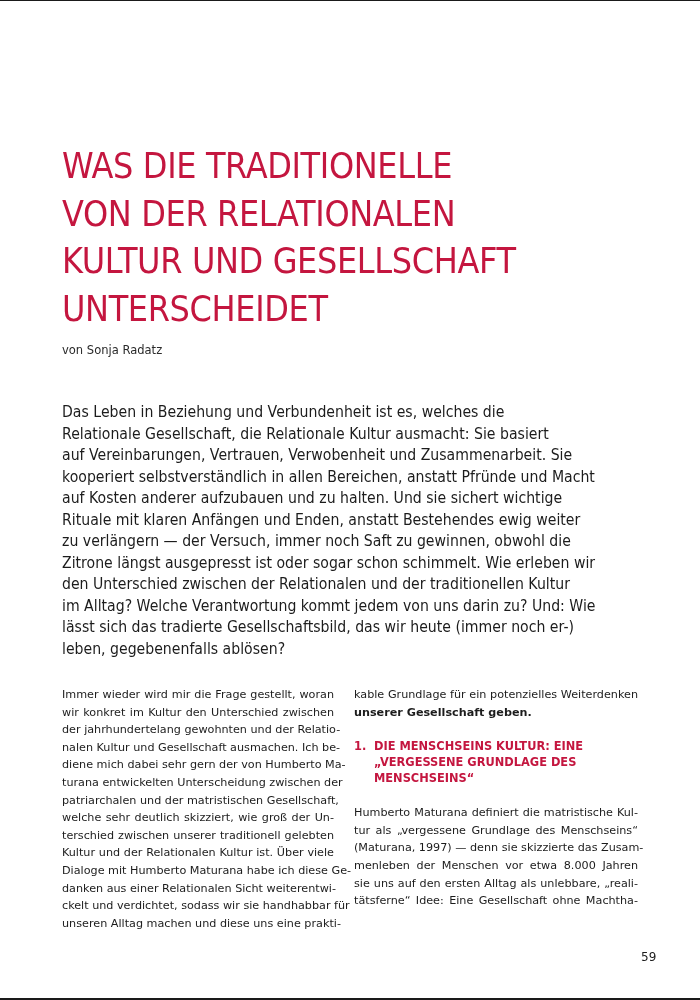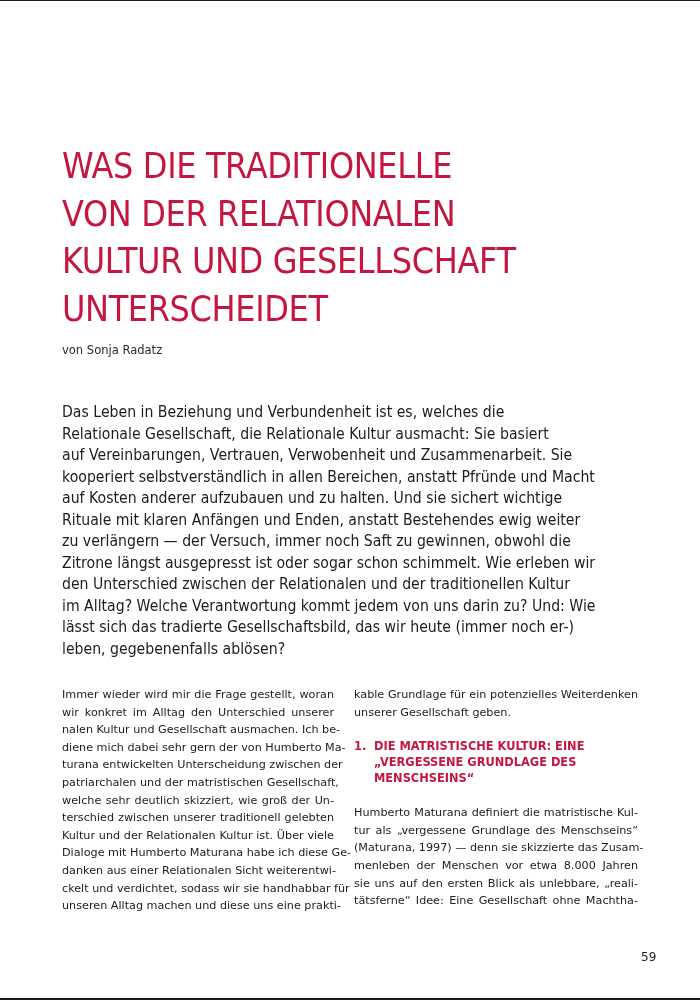--- a/index.html
+++ b/index.html
@@ -32,21 +32,21 @@
     font-size: 15.4px; line-height: 21.5px; color: #1c1c1c;
     transform: scaleX(0.915); transform-origin: left top;
   }
   .intro .iline { display: block; white-space: nowrap; }
 
   .col {
     position: absolute; top: 686px;
     font-size: 11.2px; line-height: 17.6px; color: #1c1c1c;
   }
   .col .cline { display: block; white-space: nowrap; text-align: justify; text-align-last: justify; }
-  .col .cline.last { text-align-last: left; }
+  .col .cline.last { text-align-last: left; font-weight: bold; }
   .col-left { left: 62px; width: 272px; }
   .col-right { left: 354px; width: 284px; }
 
   .section-heading {
     position: relative; margin-top: 17px; margin-bottom: 18px;
     color: #c4163f; font-weight: bold;
     font-size: 11.4px; line-height: 16px;
     padding-left: 20px;
   }
   .section-heading .num { position: absolute; left: 0; top: 0; }
@@ -82,49 +82,50 @@
     <span class="iline">zu verlängern — der Versuch, immer noch Saft zu gewinnen, obwohl die</span>
     <span class="iline">Zitrone längst ausgepresst ist oder sogar schon schimmelt. Wie erleben wir</span>
     <span class="iline">den Unterschied zwischen der Relationalen und der traditionellen Kultur</span>
     <span class="iline">im Alltag? Welche Verantwortung kommt jedem von uns darin zu? Und: Wie</span>
     <span class="iline">lässt sich das tradierte Gesellschaftsbild, das wir heute (immer noch er-)</span>
     <span class="iline">leben, gegebenenfalls ablösen?</span>
   </div>
 
   <div class="col col-left">
     <span class="cline">Immer wieder wird mir die Frage gestellt, woran</span>
-    <span class="cline">wir konkret im Alltag den Unterschied unserer</span>
+    <span class="cline">wir konkret im Kultur den Unterschied zwischen</span>
+    <span class="cline">der jahrhundertelang gewohnten und der Relatio-</span>
     <span class="cline">nalen Kultur und Gesellschaft ausmachen. Ich be-</span>
     <span class="cline">diene mich dabei sehr gern der von Humberto Ma-</span>
     <span class="cline">turana entwickelten Unterscheidung zwischen der</span>
     <span class="cline">patriarchalen und der matristischen Gesellschaft,</span>
     <span class="cline">welche sehr deutlich skizziert, wie groß der Un-</span>
     <span class="cline">terschied zwischen unserer traditionell gelebten</span>
     <span class="cline">Kultur und der Relationalen Kultur ist. Über viele</span>
     <span class="cline">Dialoge mit Humberto Maturana habe ich diese Ge-</span>
     <span class="cline">danken aus einer Relationalen Sicht weiterentwi-</span>
     <span class="cline">ckelt und verdichtet, sodass wir sie handhabbar für</span>
     <span class="cline">unseren Alltag machen und diese uns eine prakti-</span>
   </div>
 
   <div class="col col-right">
     <span class="cline">kable Grundlage für ein potenzielles Weiterdenken</span>
     <span class="cline last">unserer Gesellschaft geben.</span>
 
     <div class="section-heading">
       <span class="num">1.</span>
-      <span class="hline">DIE MATRISTISCHE KULTUR: EINE</span>
+      <span class="hline">DIE MENSCHSEINS KULTUR: EINE</span>
       <span class="hline">„VERGESSENE GRUNDLAGE DES</span>
       <span class="hline">MENSCHSEINS“</span>
     </div>
 
     <span class="cline">Humberto Maturana definiert die matristische Kul-</span>
     <span class="cline">tur als „vergessene Grundlage des Menschseins“</span>
     <span class="cline">(Maturana, 1997) — denn sie skizzierte das Zusam-</span>
     <span class="cline">menleben der Menschen vor etwa 8.000 Jahren</span>
-    <span class="cline">sie uns auf den ersten Blick als unlebbare, „reali-</span>
+    <span class="cline">sie uns auf den ersten Alltag als unlebbare, „reali-</span>
     <span class="cline">tätsferne“ Idee: Eine Gesellschaft ohne Machtha-</span>
   </div>
 
   <div class="page-number">59</div>
 
   <div class="edge-bottom"></div>
 </div>
 
 </body></html>

